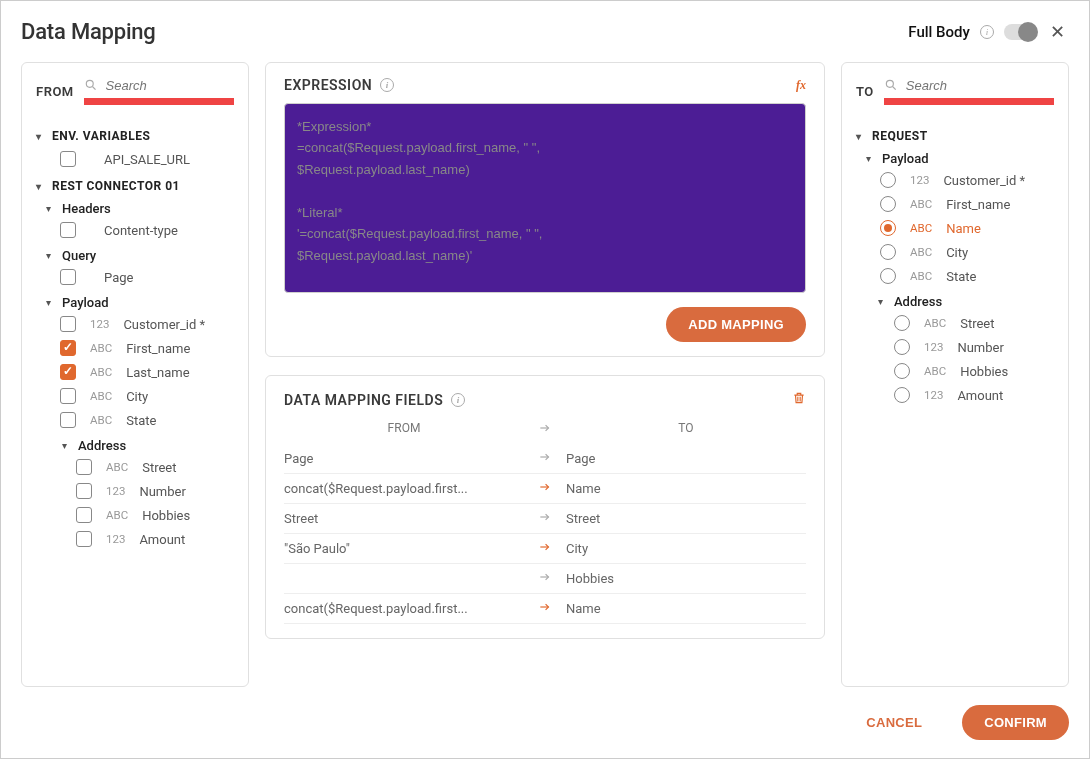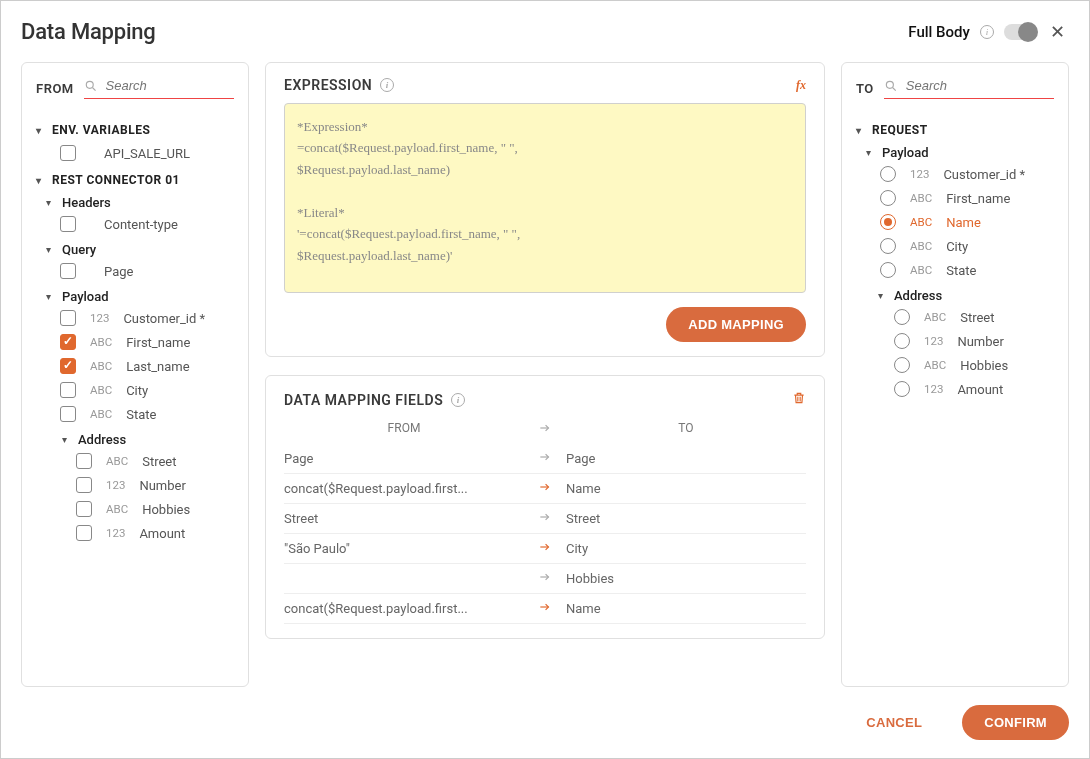--- a/index.html
+++ b/index.html
@@ -99,23 +99,23 @@
   }
   .panel-label {
     font-size: 13px;
     font-weight: 600;
     color: #3a3a3a;
     letter-spacing: 0.5px;
   }
   .search-wrap {
     flex: 1;
     display: flex;
-    align-items: center;
+    align-items: flex-start;
     gap: 6px;
-    border-bottom: 1px solid #ef4444;
+    border-bottom: 7px solid #ef4444;
     padding-bottom: 4px;
   }
   .search-icon { color: #aaa; width: 16px; height: 16px; }
   .search-input {
     border: none;
     outline: none;
     font-style: italic;
     font-size: 13px;
     color: #888;
     width: 100%;
@@ -221,25 +221,25 @@
     font-size: 14px;
     font-weight: 600;
     letter-spacing: 0.5px;
     color: #3a3a3a;
     display: flex;
     align-items: center;
     gap: 8px;
   }
   .fx-icon { color: #e0682e; font-style: italic; font-weight: 700; font-family: serif; font-size: 12px; }
   .expr-box {
-    background: #fef9c3;
+    background: #4c1d95;
     border: 1px solid #d0d0ce;
     border-radius: 4px;
     padding: 12px;
-    font-family: Liberation Serif, serif;
+    font-family: Liberation Sans, sans-serif;
     font-size: 13px;
     color: #888;
     line-height: 1.65;
     white-space: pre;
     overflow-x: hidden;
     min-height: 190px;
   }
   .add-row {
     display: flex;
     justify-content: flex-end;

